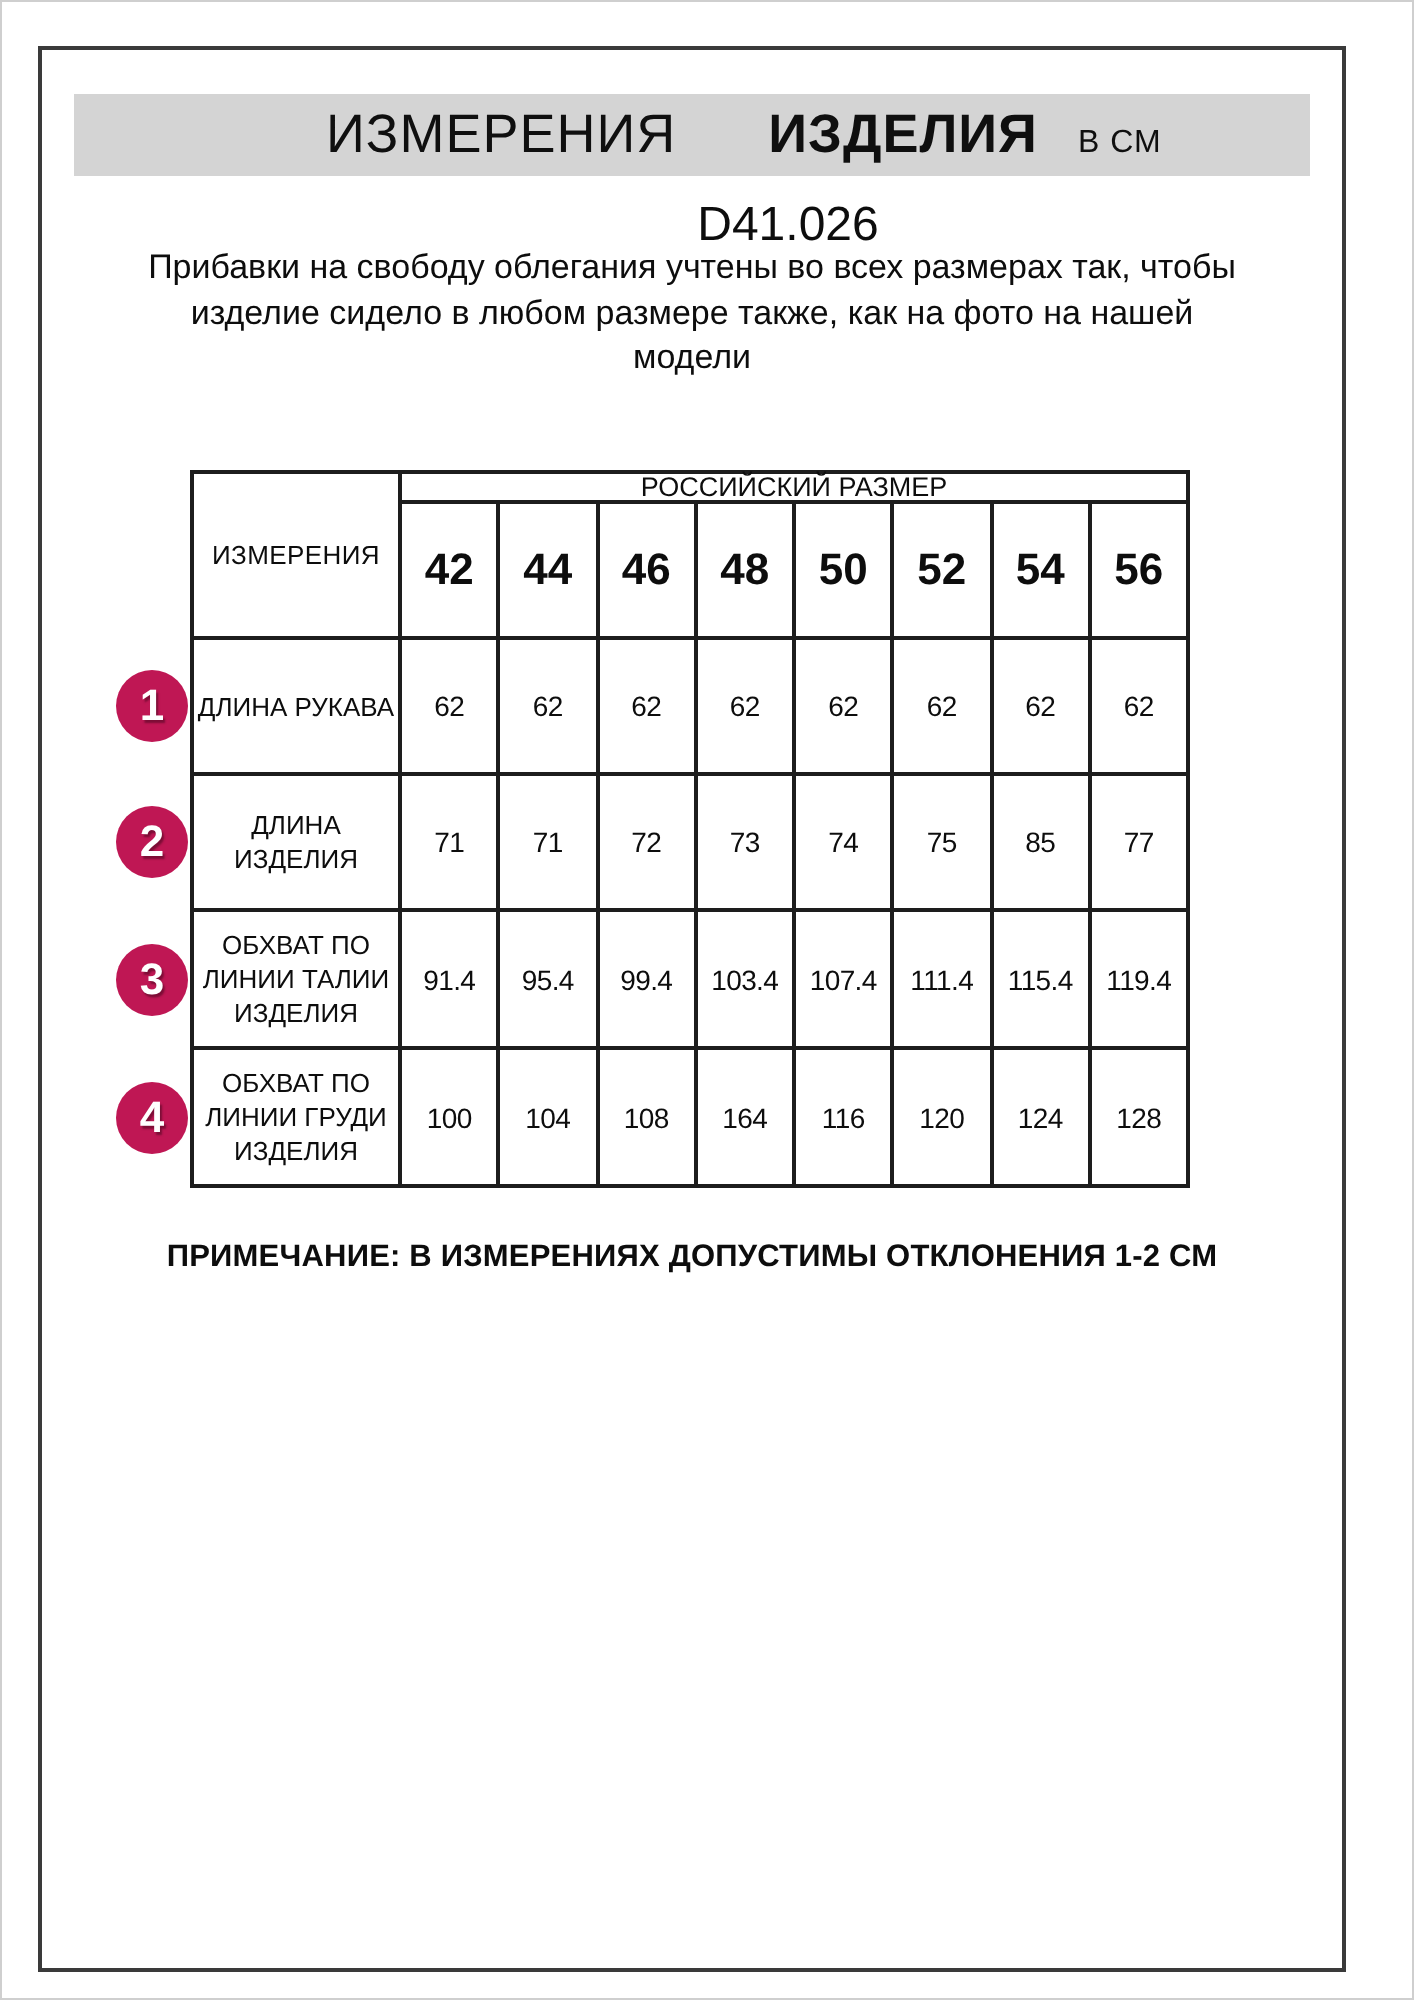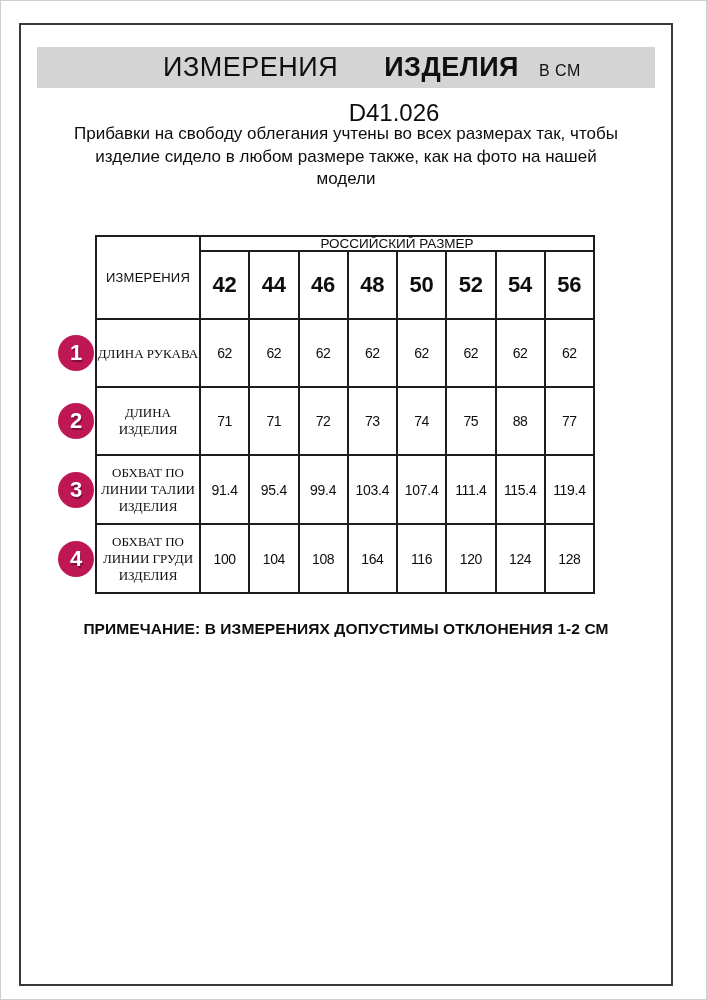--- a/index.html
+++ b/index.html
@@ -41,21 +41,21 @@
   table.size-table td{
     border:2px solid #1d1d1d;text-align:center;vertical-align:middle;
     padding:0;color:#0d0d0d;margin-top:32px;
   }
   td.corner{width:102px;font-size:13px;letter-spacing:.2px;}
   td.group{height:13px;font-size:13.5px;line-height:13px;}
   td.size{height:66px;font-size:22px;font-weight:700;}
   td.label{
     position:relative;font-size:13px;line-height:17px;
   }
-  td.label .label-text{display:block;white-space:pre-line;font-family:Liberation Serif, serif;}
+  td.label .label-text{display:block;white-space:pre-line;}
   td.val{height:66px;font-size:14px;letter-spacing:-0.3px;}
   tr.dr3 td, tr.dr4 td{height:67px;}
   .badge{
     position:absolute;left:-39px;top:50%;transform:translateY(-50%);
     width:36px;height:36px;border-radius:50%;
     background:var(--accent);color:#ffffff;
     font-size:22px;font-weight:700;line-height:36px;text-align:center;
     text-shadow:1px 1.5px 1px rgba(70,5,30,0.55);
   }
   .note{
@@ -116,21 +116,21 @@
             <span class="badge">2</span>
             <span class="label-text">ДЛИНА
 ИЗДЕЛИЯ</span>
           </td>
           <td class="val">71</td>
           <td class="val">71</td>
           <td class="val">72</td>
           <td class="val">73</td>
           <td class="val">74</td>
           <td class="val">75</td>
-          <td class="val">88</td>
+          <td class="val">85</td>
           <td class="val">77</td>
         </tr>
         <tr class="data-row dr3">
           <td class="label">
             <span class="badge">3</span>
             <span class="label-text">ОБХВАТ ПО
 ЛИНИИ ТАЛИИ
 ИЗДЕЛИЯ</span>
           </td>
           <td class="val">91.4</td>

